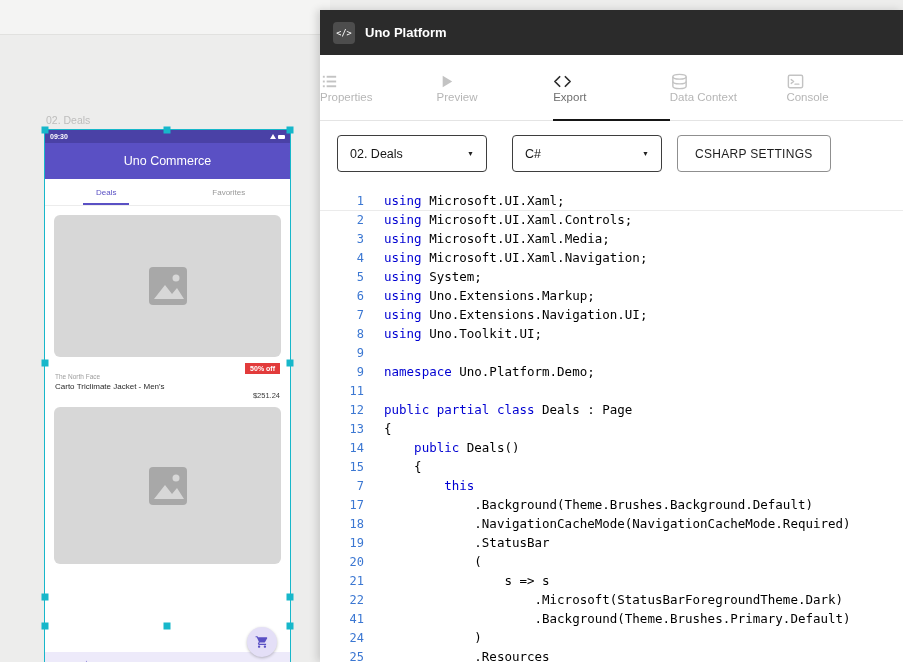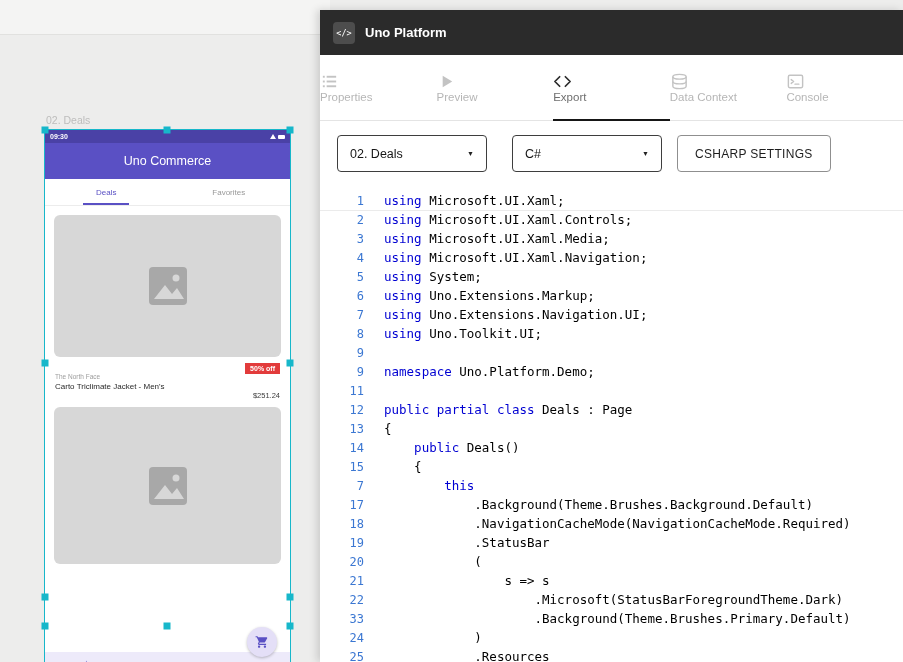--- a/index.html
+++ b/index.html
@@ -290,18 +290,18 @@
         <div class="code-line"><span class="line-num">13</span><span class="line-content"><span class="tok-p">{</span></span></div>
         <div class="code-line"><span class="line-num">14</span><span class="line-content"><span class="tok-p">    </span><span class="tok-k">public</span><span class="tok-p"> Deals()</span></span></div>
         <div class="code-line"><span class="line-num">15</span><span class="line-content"><span class="tok-p">    {</span></span></div>
         <div class="code-line"><span class="line-num">7</span><span class="line-content"><span class="tok-p">        </span><span class="tok-k">this</span></span></div>
         <div class="code-line"><span class="line-num">17</span><span class="line-content"><span class="tok-p">            .Background(Theme.Brushes.Background.Default)</span></span></div>
         <div class="code-line"><span class="line-num">18</span><span class="line-content"><span class="tok-p">            .NavigationCacheMode(NavigationCacheMode.Required)</span></span></div>
         <div class="code-line"><span class="line-num">19</span><span class="line-content"><span class="tok-p">            .StatusBar</span></span></div>
         <div class="code-line"><span class="line-num">20</span><span class="line-content"><span class="tok-p">            (</span></span></div>
         <div class="code-line"><span class="line-num">21</span><span class="line-content"><span class="tok-p">                s =&gt; s</span></span></div>
         <div class="code-line"><span class="line-num">22</span><span class="line-content"><span class="tok-p">                    .Microsoft(StatusBarForegroundTheme.Dark)</span></span></div>
-        <div class="code-line"><span class="line-num">33</span><span class="line-content"><span class="tok-p">                    .Background(Theme.Brushes.Primary.Default)</span></span></div>
+        <div class="code-line"><span class="line-num">41</span><span class="line-content"><span class="tok-p">                    .Background(Theme.Brushes.Primary.Default)</span></span></div>
         <div class="code-line"><span class="line-num">24</span><span class="line-content"><span class="tok-p">            )</span></span></div>
         <div class="code-line"><span class="line-num">25</span><span class="line-content"><span class="tok-p">            .Resources</span></span></div>
       </div>
   </div>
 </div>
 
 </body></html>

